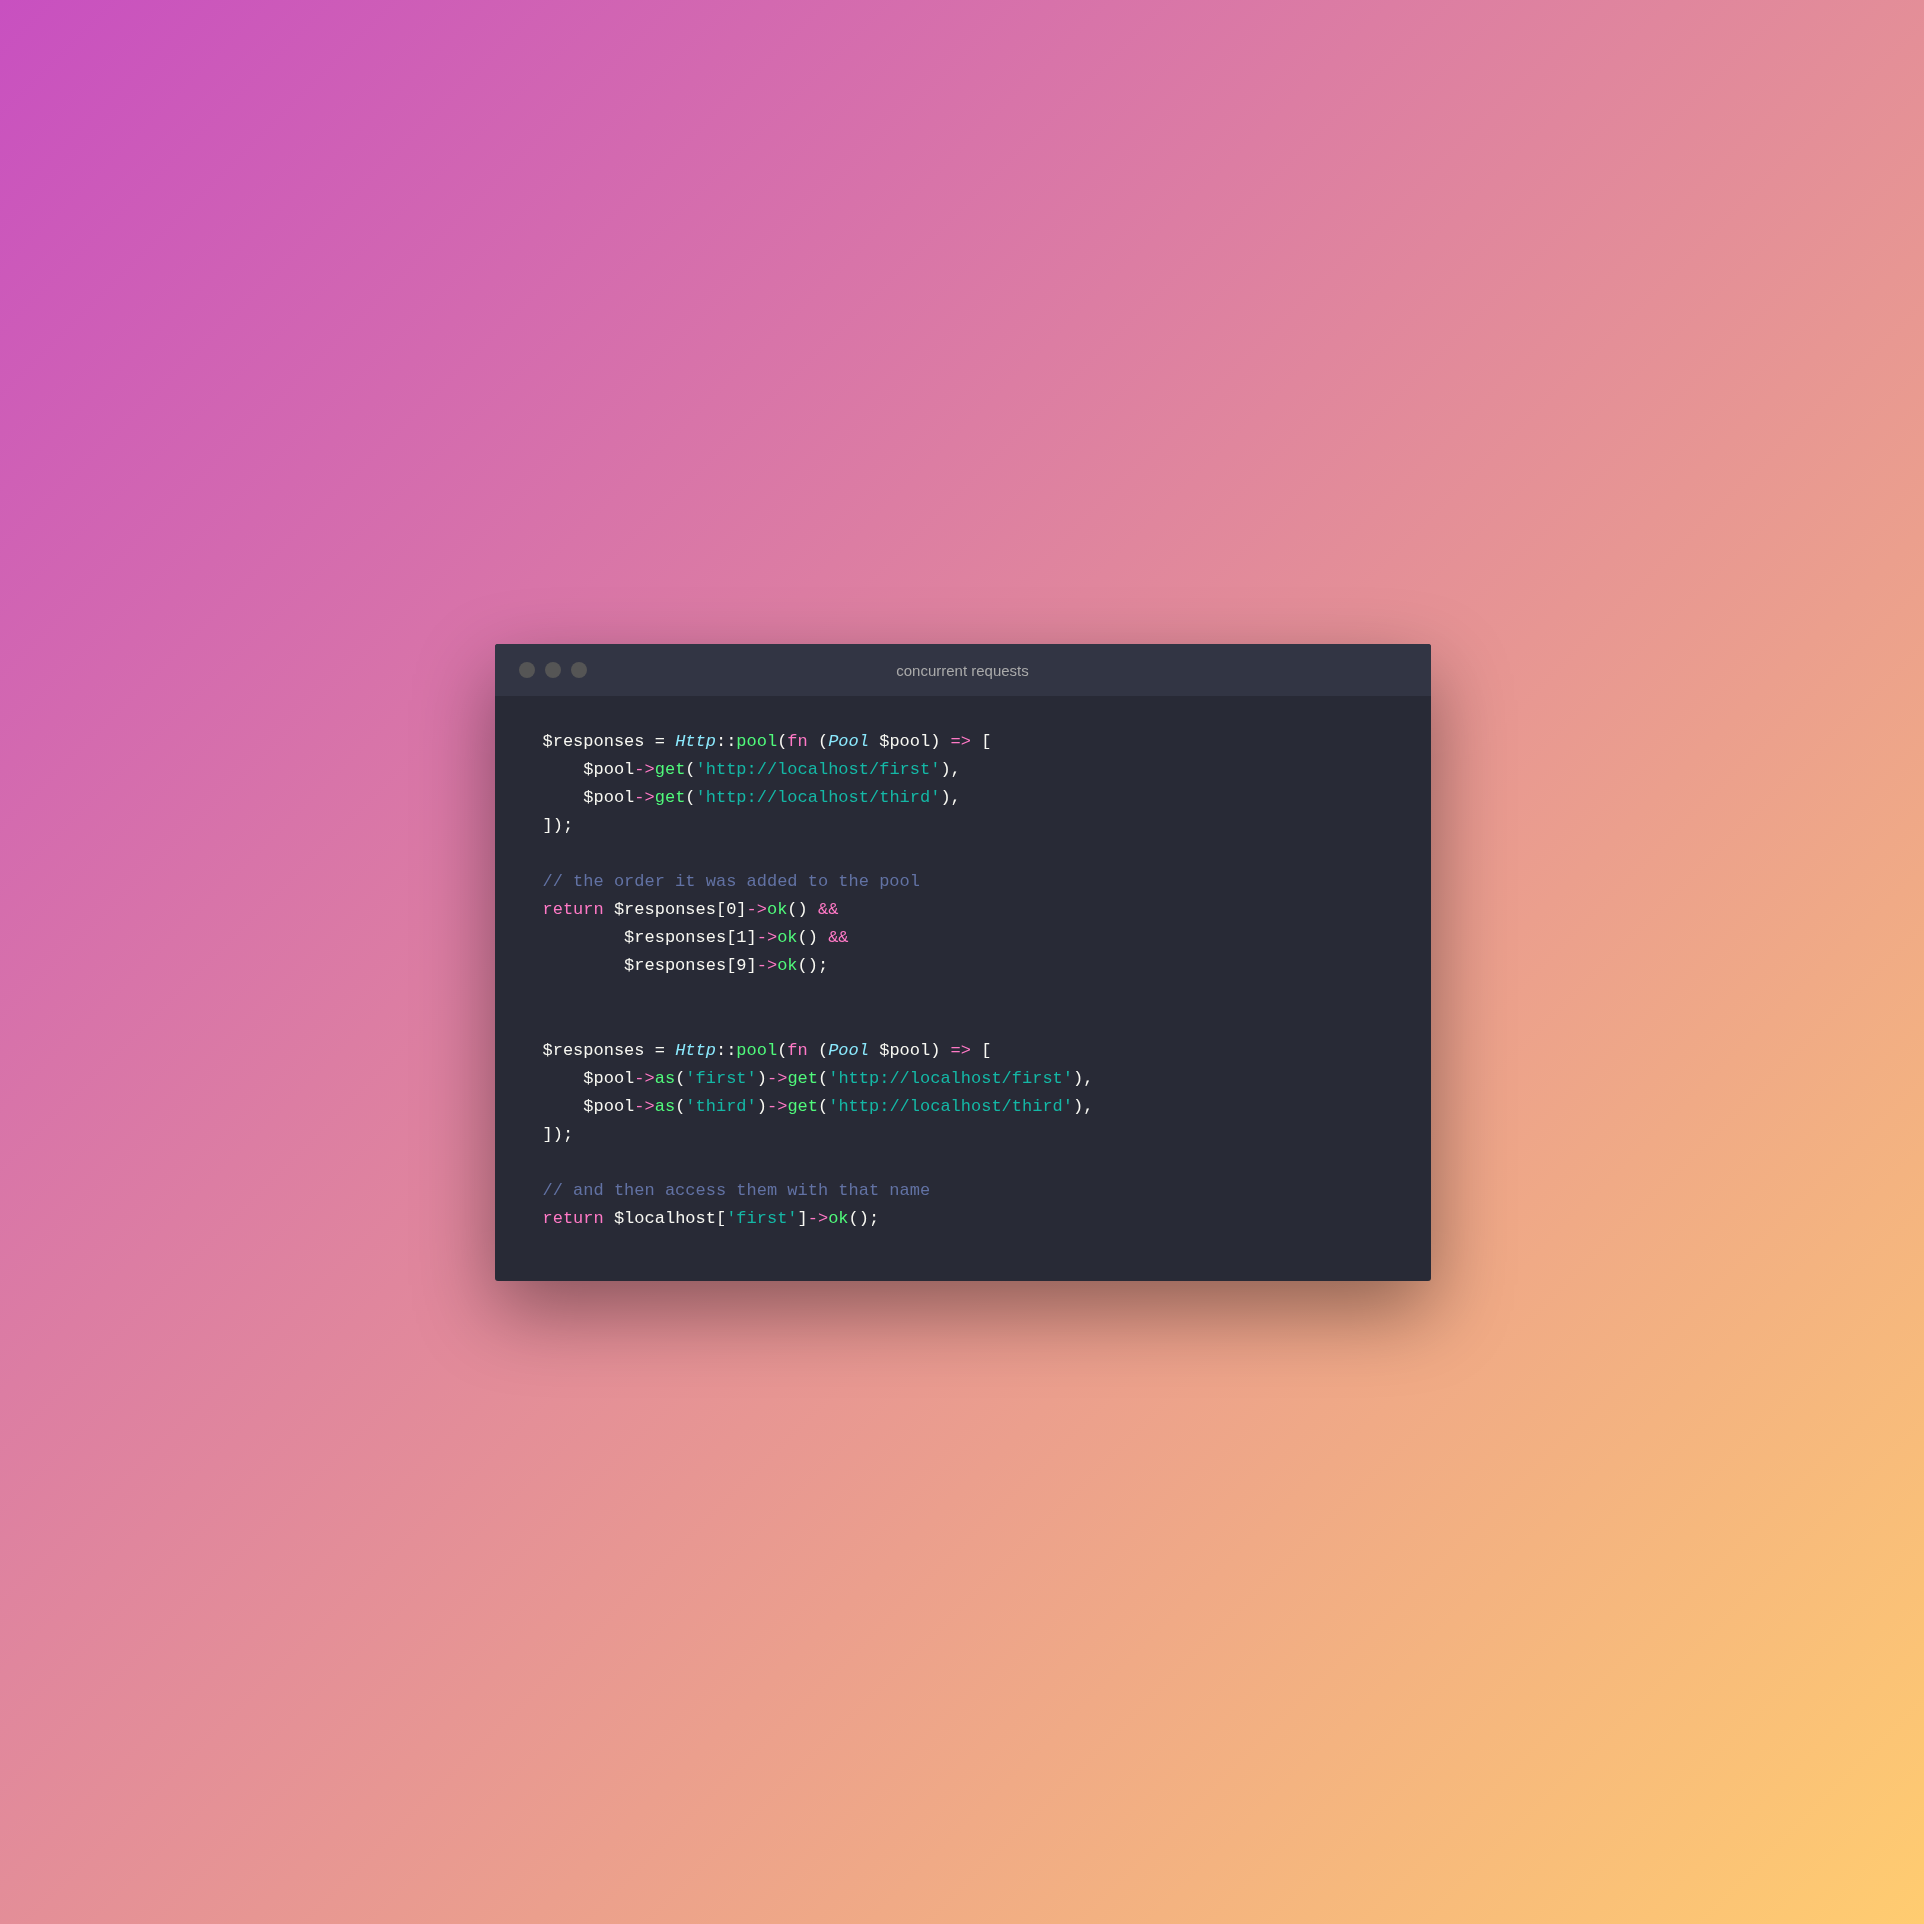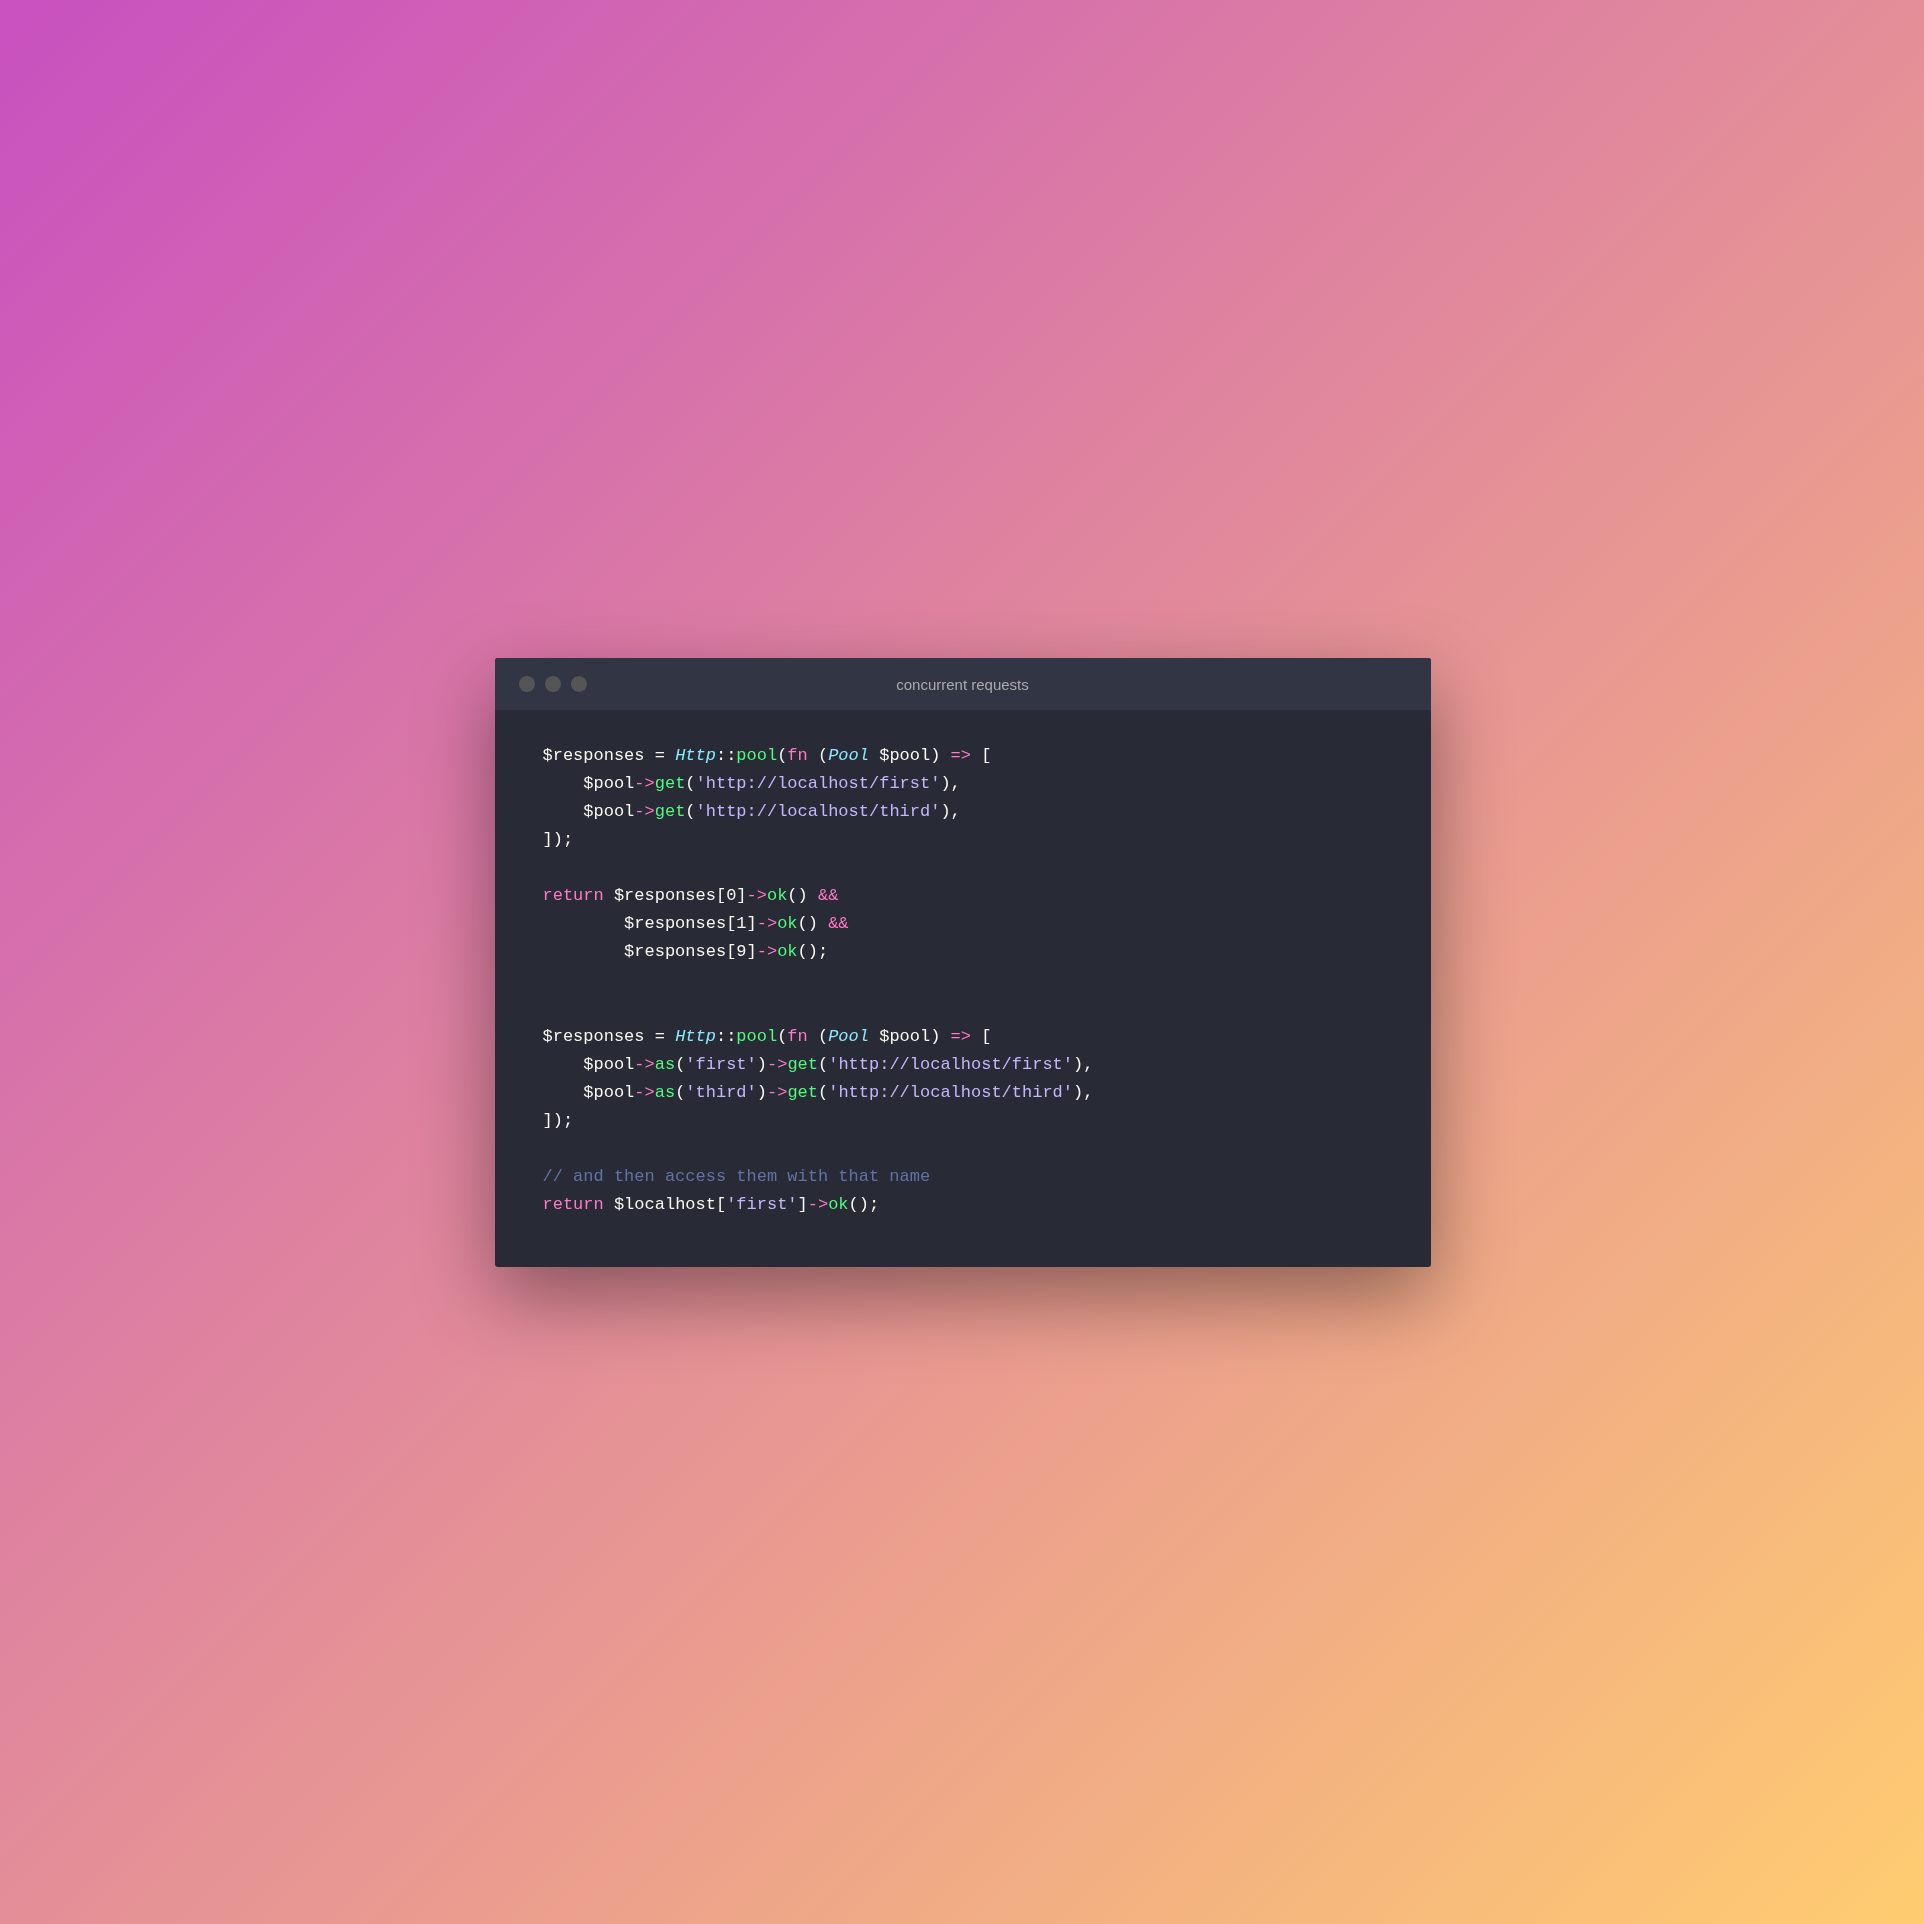--- a/index.html
+++ b/index.html
@@ -68,21 +68,21 @@
 
     .blank {
       height: 1.65em;
     }
 
     
     .white { color: #f8f8f2; }
     .pink { color: #ff79c6; }
     .green { color: #50fa7b; }
     .cyan-italic { color: #8be9fd; font-style: italic; }
-    .yellow { color: #c4b5fd; }
+    .yellow { color: #14b8a6; }
     .comment { color: #6272a4; }
   </style>
 </head>
 <body>
 
 <div class="window">
   <div class="titlebar">
     <div class="traffic-lights">
       <div class="dot"></div>
       <div class="dot"></div>
@@ -98,20 +98,21 @@
     <span class="code-line"><span class="white">    $pool</span><span class="pink">-&gt;</span><span class="green">get</span><span class="white">(</span><span class="yellow">'http://localhost/first'</span><span class="white">),</span></span>
 
 
     <span class="code-line"><span class="white">    $pool</span><span class="pink">-&gt;</span><span class="green">get</span><span class="white">(</span><span class="yellow">'http://localhost/third'</span><span class="white">),</span></span>
 
     <span class="code-line"><span class="white">]);</span></span>
 
     <div class="blank"></div>
 
 
+    <span class="code-line"><span class="comment">// the order it was added to the pool</span></span>
 
     <span class="code-line"><span class="pink">return </span><span class="white">$responses[0]</span><span class="pink">-&gt;</span><span class="green">ok</span><span class="white">() </span><span class="pink">&amp;&amp;</span></span>
 
     <span class="code-line"><span class="white">        $responses[1]</span><span class="pink">-&gt;</span><span class="green">ok</span><span class="white">() </span><span class="pink">&amp;&amp;</span></span>
 
     <span class="code-line"><span class="white">        $responses[9]</span><span class="pink">-&gt;</span><span class="green">ok</span><span class="white">();</span></span>
 
     <div class="blank"></div>
     <div class="blank"></div>
 

